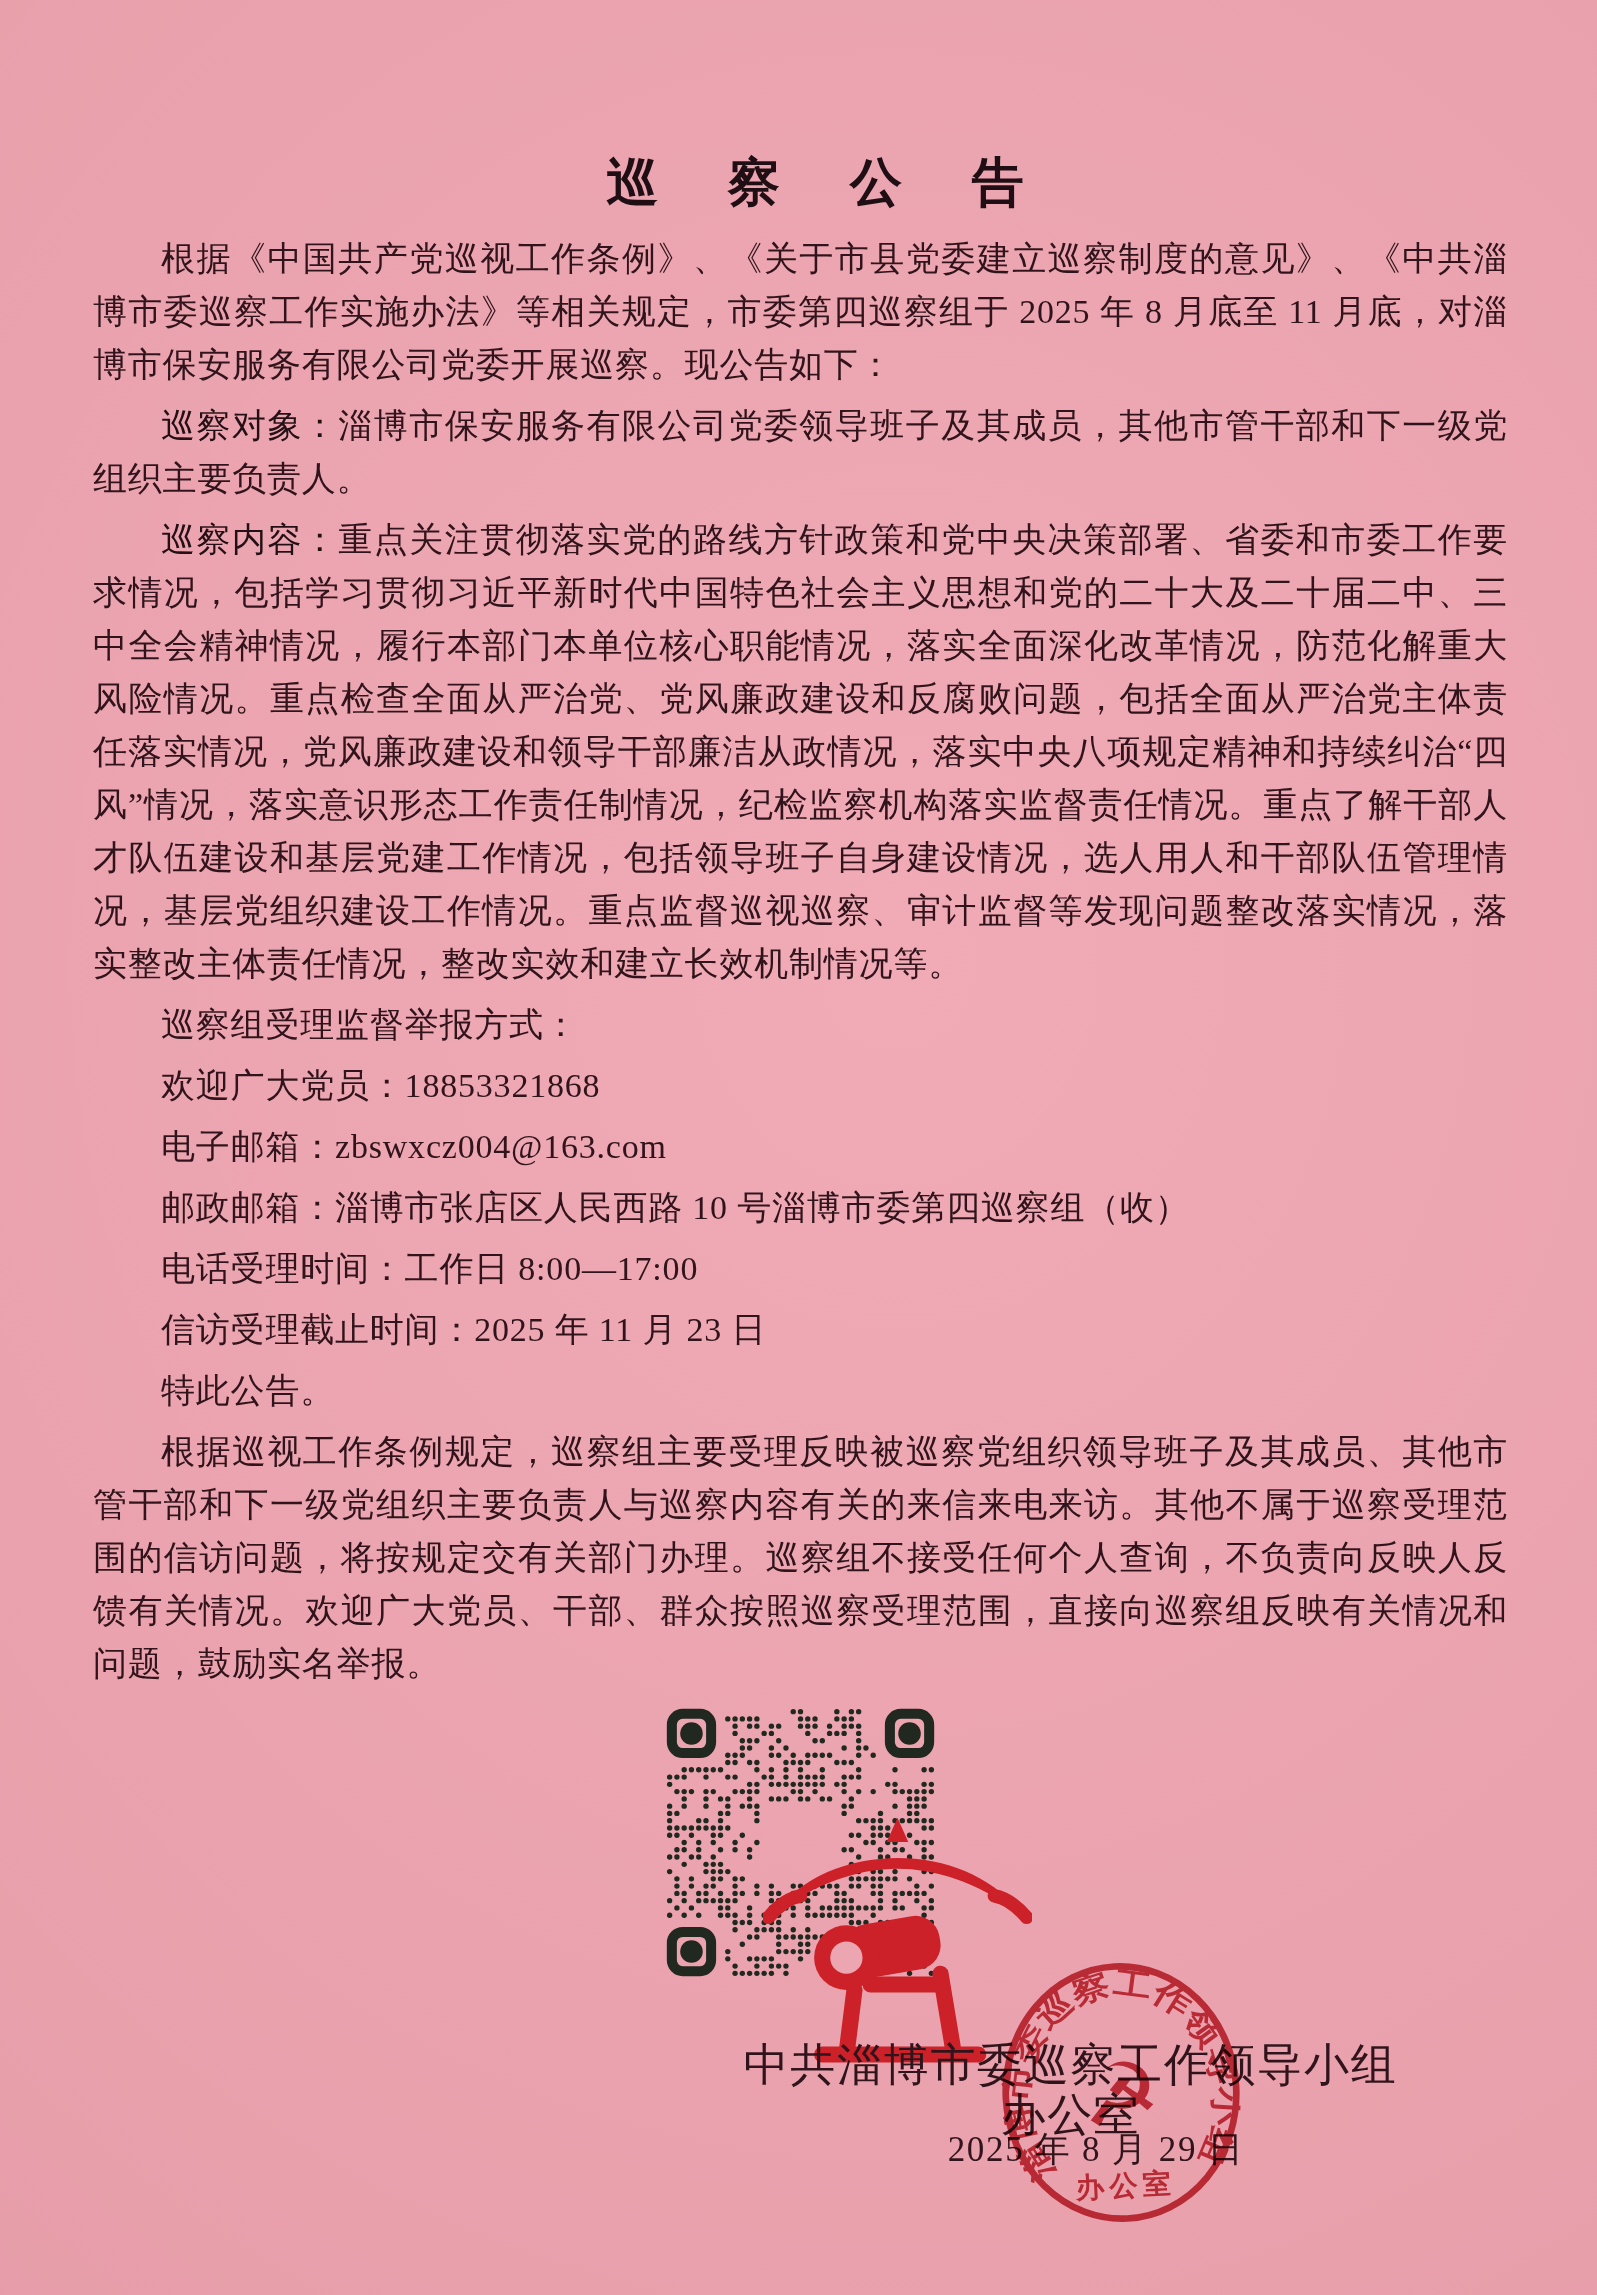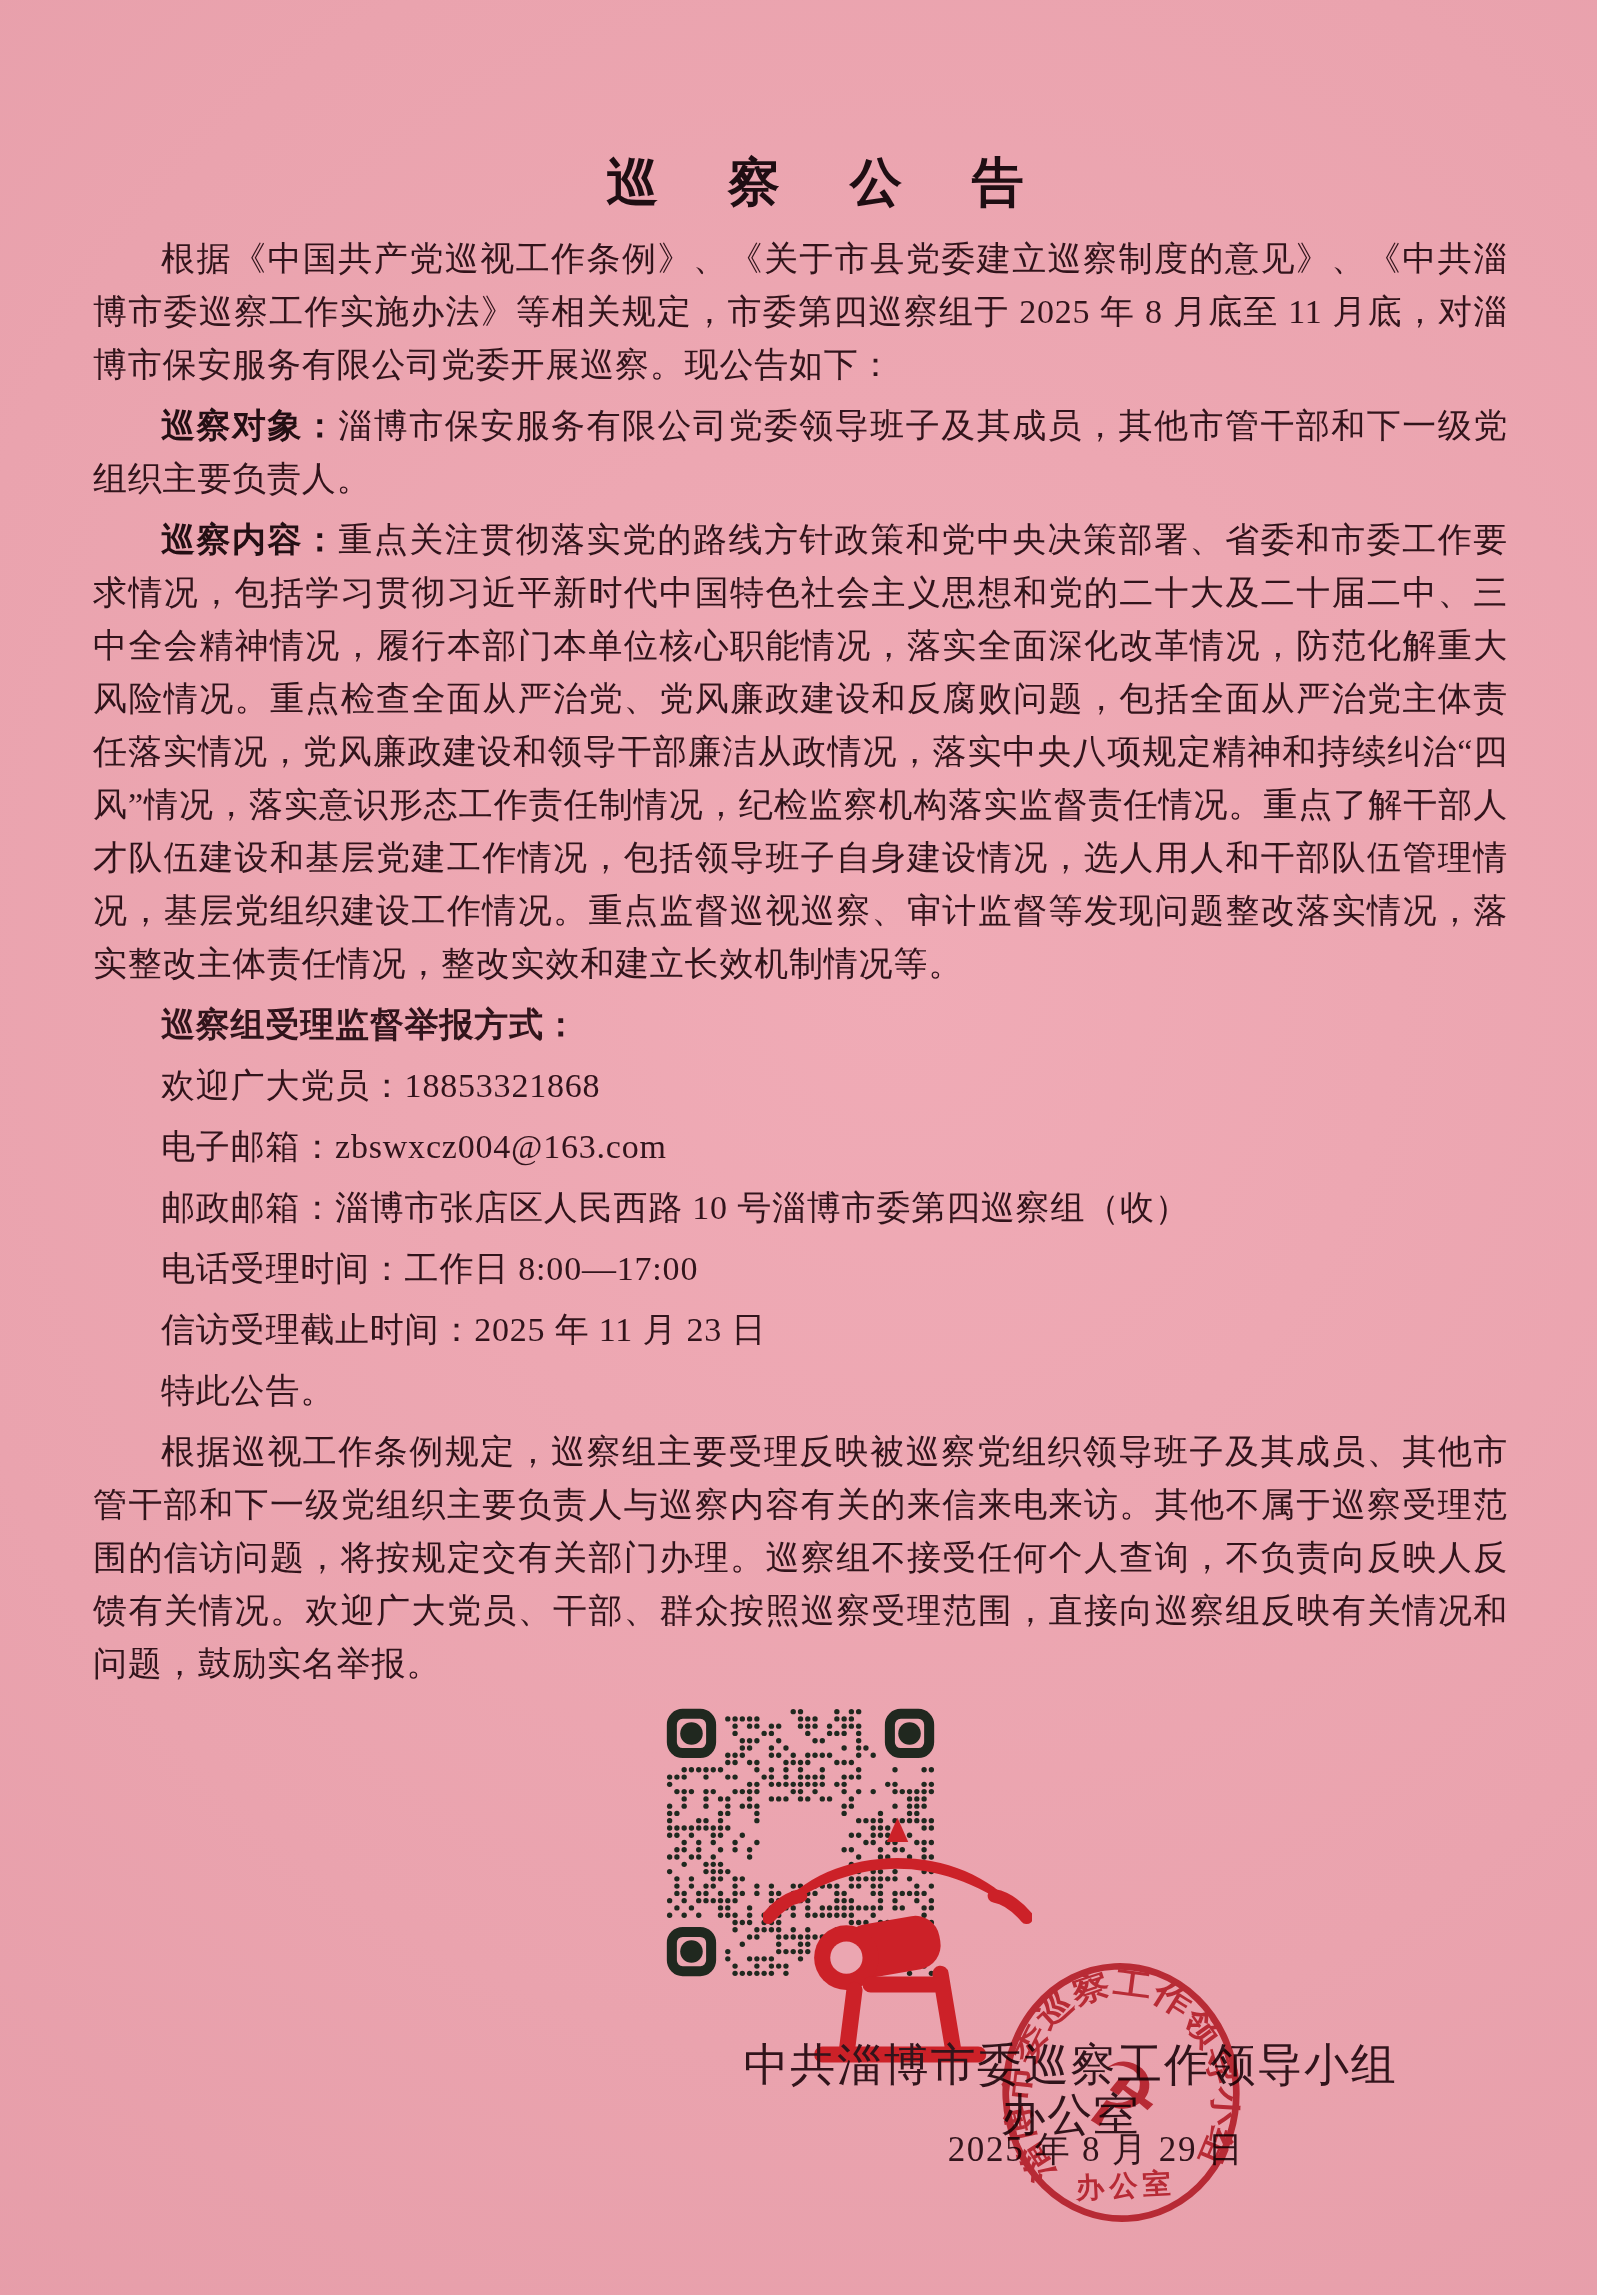--- a/index.html
+++ b/index.html
@@ -24,21 +24,21 @@
     position:absolute;left:85px;right:82px;top:224px;
   }
   p.para{
     margin:8px;
     font-size:34px;line-height:53px;
     letter-spacing:0.8px;
     text-align:justify;
     text-indent:2em;
     color:#31141b;
   }
-  .b{font-weight:700;color:#240f14;}
+  .b{font-weight:400;color:#240f14;}
   
   .qr{
     position:absolute;left:666px;top:1708px;width:269px;height:269px;
   }
   .qr svg{display:block;width:269px;height:269px;}
   .qr-logo{
     position:absolute;left:97px;top:99px;width:77px;height:74px;
   }
   
   .sig-org{

